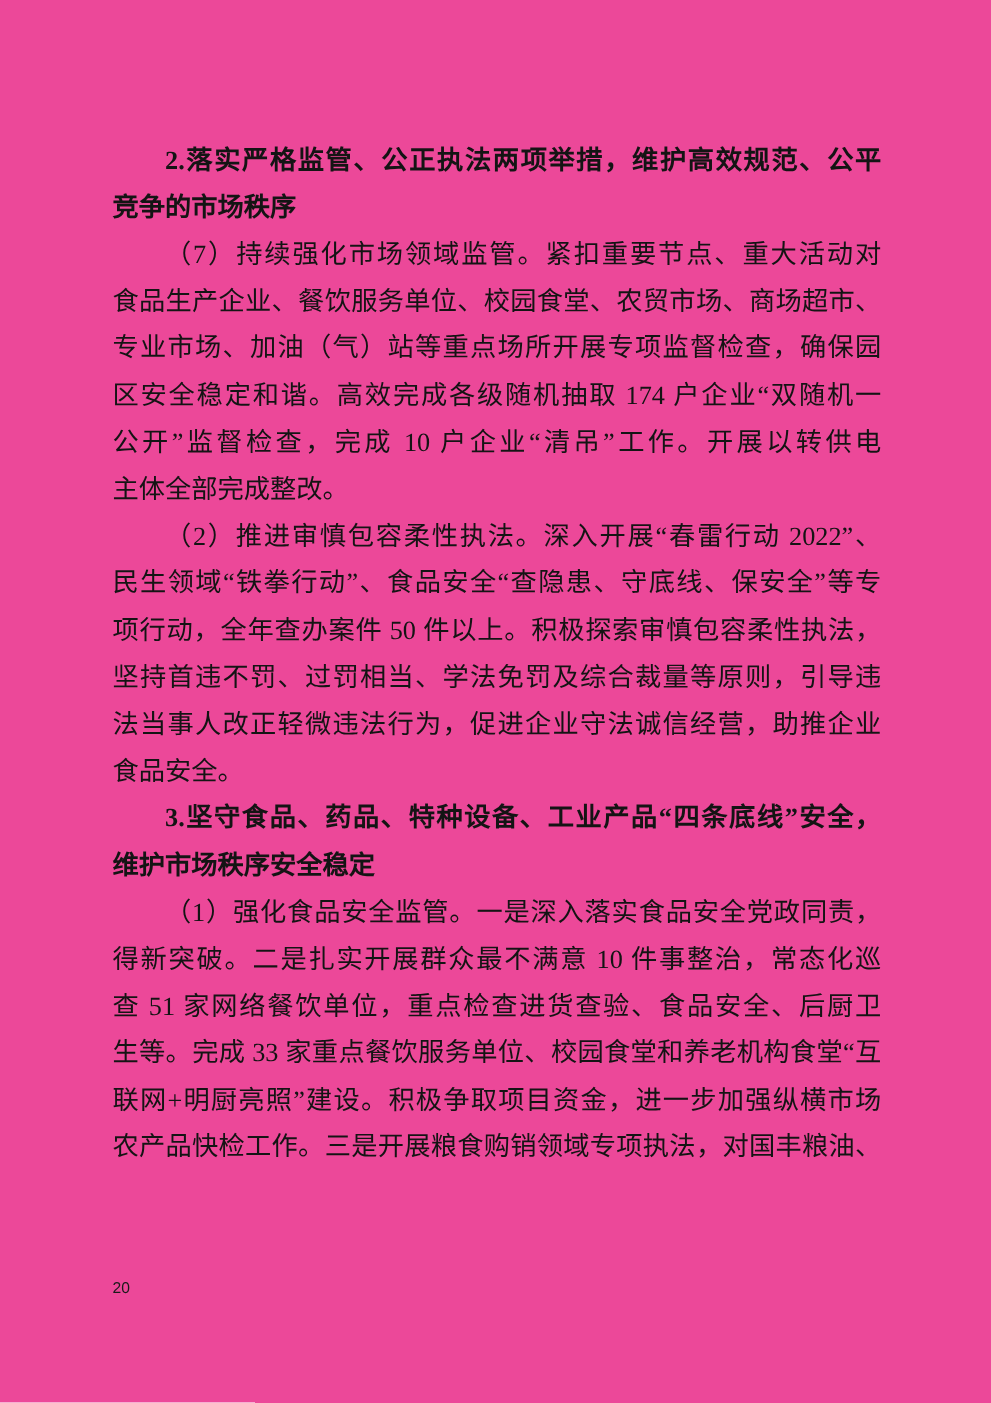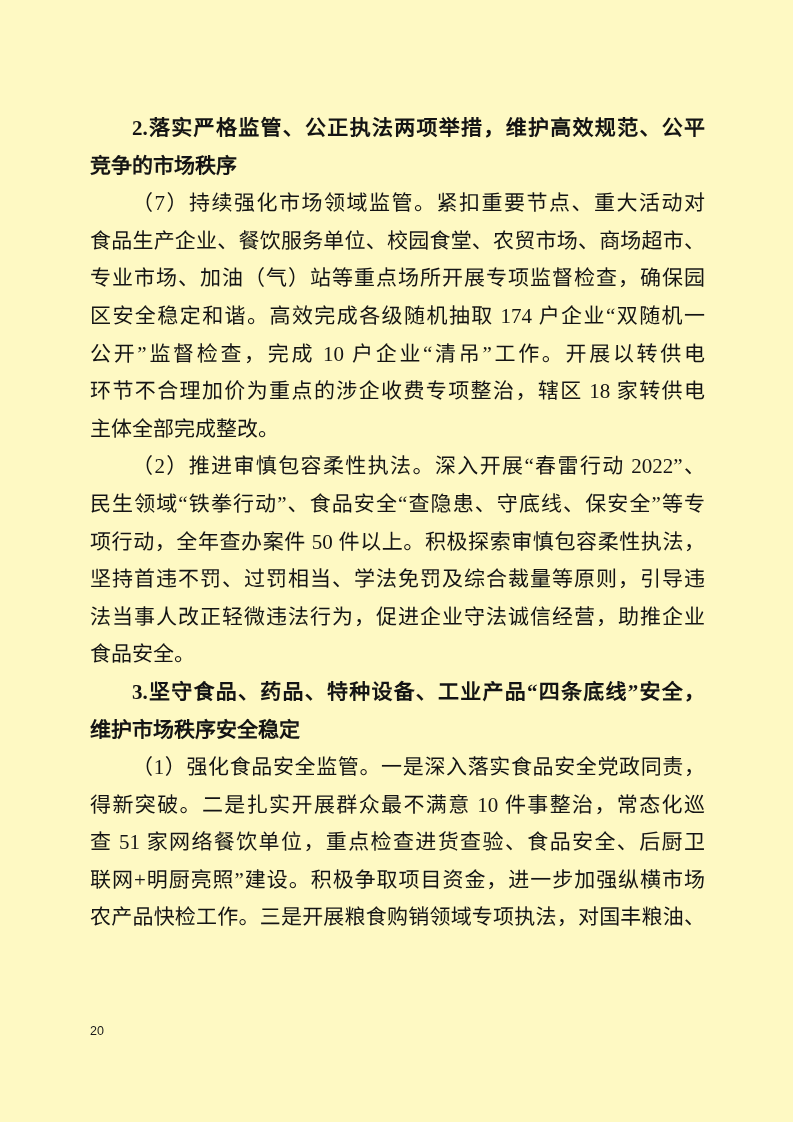--- a/index.html
+++ b/index.html
@@ -4,21 +4,21 @@
 <style>
   html, body {
     margin: 0;
     padding: 0;
     background: #ffffff;
   }
   .page {
     position: relative;
     width: 793px;
     height: 1122px;
-    background: #fef9c3;
+    background: #ec4899;
     overflow: hidden;
     font-family: "Liberation Serif", "DejaVu Serif", serif;
     color: #141414;
   }
   .content {
     position: absolute;
     left: 90px;
     top: 110px;
     width: 615px;
   }
@@ -60,39 +60,39 @@
       <div class="block heading">
         <div class="line first fill">2.落实严格监管、公正执法两项举措，维护高效规范、公平</div>
         <div class="line">竞争的市场秩序</div>
       </div>
       <div class="block paragraph">
         <div class="line first fill">（7）持续强化市场领域监管。紧扣重要节点、重大活动对</div>
         <div class="line fill">食品生产企业、餐饮服务单位、校园食堂、农贸市场、商场超市、</div>
         <div class="line fill">专业市场、加油（气）站等重点场所开展专项监督检查，确保园</div>
         <div class="line fill">区安全稳定和谐。高效完成各级随机抽取 174 户企业“双随机一</div>
         <div class="line fill">公开”监督检查，完成 10 户企业“清吊”工作。开展以转供电</div>
-        <div class="line fill">环节不合理加价为重点的涉企收费专项整治，辖区 18 家转供电</div>
         <div class="line">主体全部完成整改。</div>
       </div>
       <div class="block paragraph">
         <div class="line first fill">（2）推进审慎包容柔性执法。深入开展“春雷行动 2022”、</div>
         <div class="line fill">民生领域“铁拳行动”、食品安全“查隐患、守底线、保安全”等专</div>
         <div class="line fill">项行动，全年查办案件 50 件以上。积极探索审慎包容柔性执法，</div>
         <div class="line fill">坚持首违不罚、过罚相当、学法免罚及综合裁量等原则，引导违</div>
         <div class="line fill">法当事人改正轻微违法行为，促进企业守法诚信经营，助推企业</div>
         <div class="line">食品安全。</div>
       </div>
       <div class="block heading">
         <div class="line first fill">3.坚守食品、药品、特种设备、工业产品“四条底线”安全，</div>
         <div class="line">维护市场秩序安全稳定</div>
       </div>
       <div class="block paragraph">
         <div class="line first fill">（1）强化食品安全监管。一是深入落实食品安全党政同责，</div>
         <div class="line fill">得新突破。二是扎实开展群众最不满意 10 件事整治，常态化巡</div>
         <div class="line fill">查 51 家网络餐饮单位，重点检查进货查验、食品安全、后厨卫</div>
+        <div class="line fill">生等。完成 33 家重点餐饮服务单位、校园食堂和养老机构食堂“互</div>
         <div class="line fill">联网+明厨亮照”建设。积极争取项目资金，进一步加强纵横市场</div>
         <div class="line fill">农产品快检工作。三是开展粮食购销领域专项执法，对国丰粮油、</div>
       </div>
     </main>
   <footer class="footer">
     <span class="page-number">20</span>
   </footer>
 </div>
 
 </body></html>

